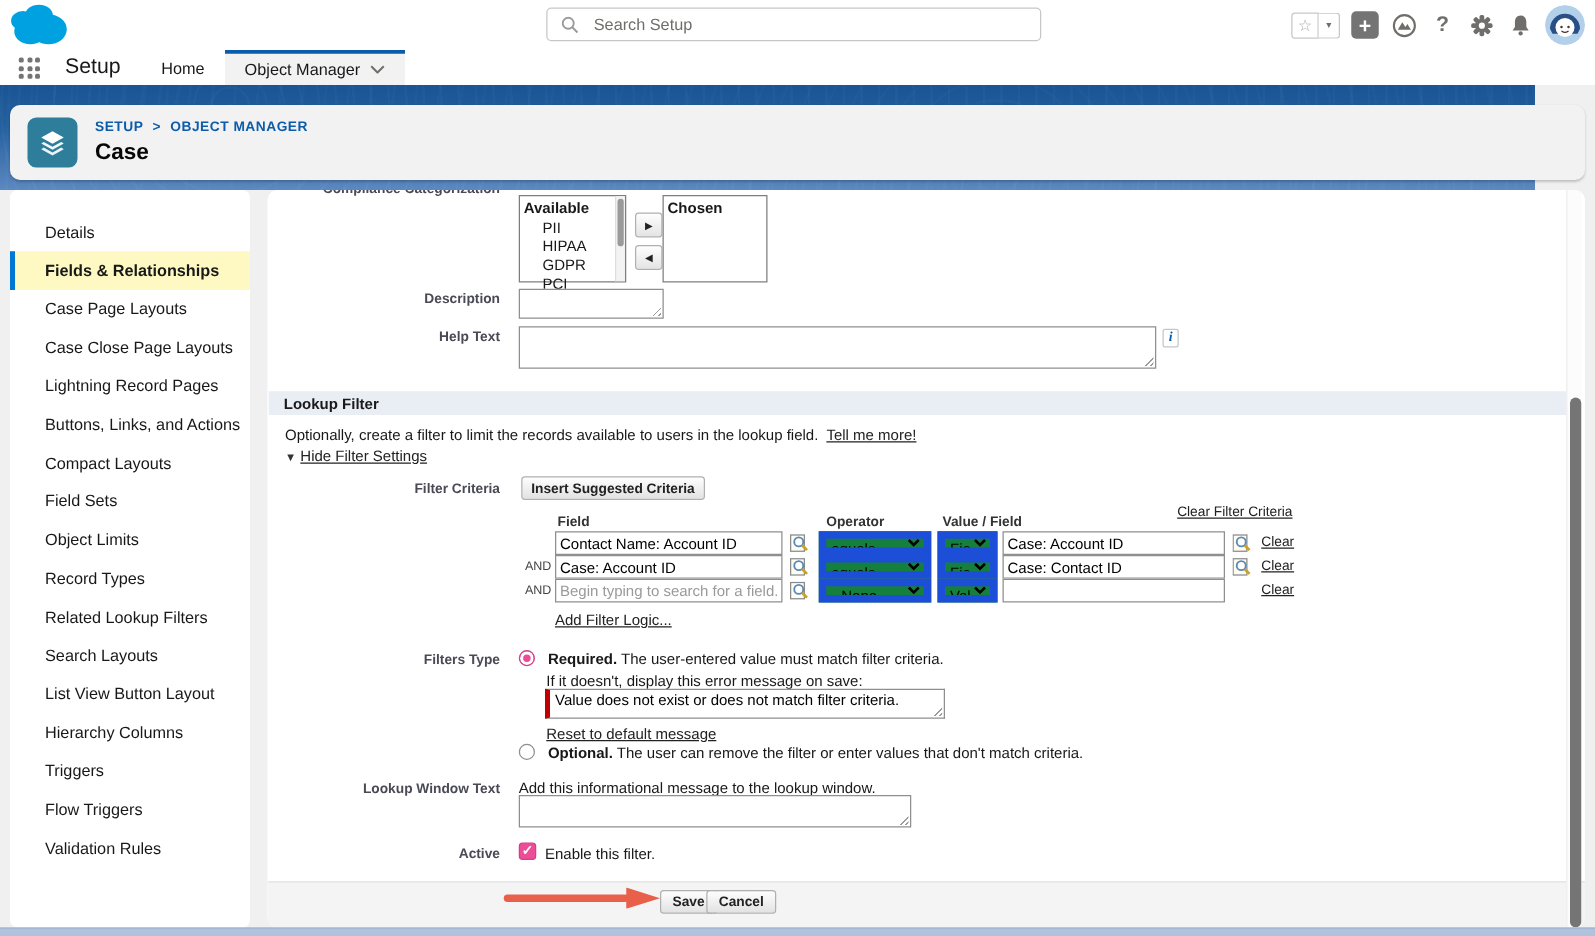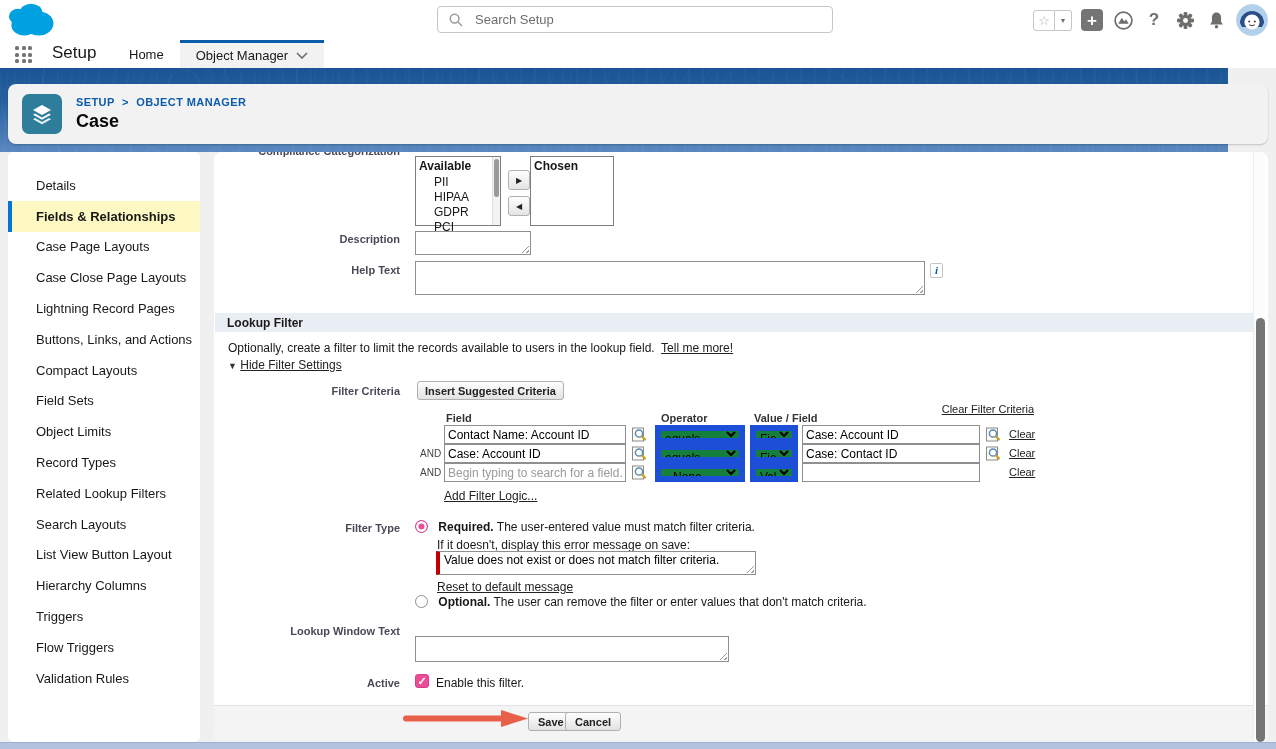--- a/index.html
+++ b/index.html
@@ -347,40 +347,41 @@
       <select class="op-sel"><option>--None--</option></select>
       <select class="fv-sel"><option>Value</option></select>
       <input class="v-in" style="">
       <span class="clear clear-lnk lnk">Clear</span>
     </div>
 
     <div style="position:absolute; left:230px; top:337px;">
       <span class="lnk">Add Filter Logic...</span>
     </div>
 
-    <div class="form-label" style="left:0; top:370px;">Filter Type</div>
+    <div class="form-label" style="left:0; top:370px;">Filters Type</div>
     <div style="position:absolute; left:201px; top:368px;">
       <span class="radio sel"></span>
       <span style="margin-left:7px;"><b>Required.</b>
       <span>The user-entered value must match filter criteria.</span></span>
     </div>
     <div style="position:absolute; left:223px; top:386px;">If it doesn't, display this error message on save:</div>
     <div class="ta-wrap error" style="left:222px; top:399px; width:320px; height:24px;">
       <textarea style="">Value does not exist or does not match filter criteria.</textarea>
     </div>
     <div style="position:absolute; left:223px; top:428px;">
       <span class="lnk">Reset to default message</span>
     </div>
     <div style="position:absolute; left:201px; top:443px;">
       <span class="radio unsel"></span>
       <span style="margin-left:7px;"><b>Optional.</b>
       <span>The user can remove the filter or enter values that don't match criteria.</span></span>
     </div>
 
     <div class="form-label" style="left:0; top:473px;">Lookup Window Text</div>
+    <div style="position:absolute; left:201px; top:471px;">Add this informational message to the lookup window.</div>
     <div class="ta-wrap" style="left:201px; top:484px; width:314px; height:26px;">
       <textarea style=""></textarea>
     </div>
 
     <div class="form-label" style="left:0; top:525px;">Active</div>
     <span class="chk" style="left:201px; top:522px;">✓</span>
     <span style="position:absolute; left:222px; top:524px;">Enable this filter.</span>
 
     <div class="footer">
       <button class="sf-btn" style="left:314px;">Save</button>

